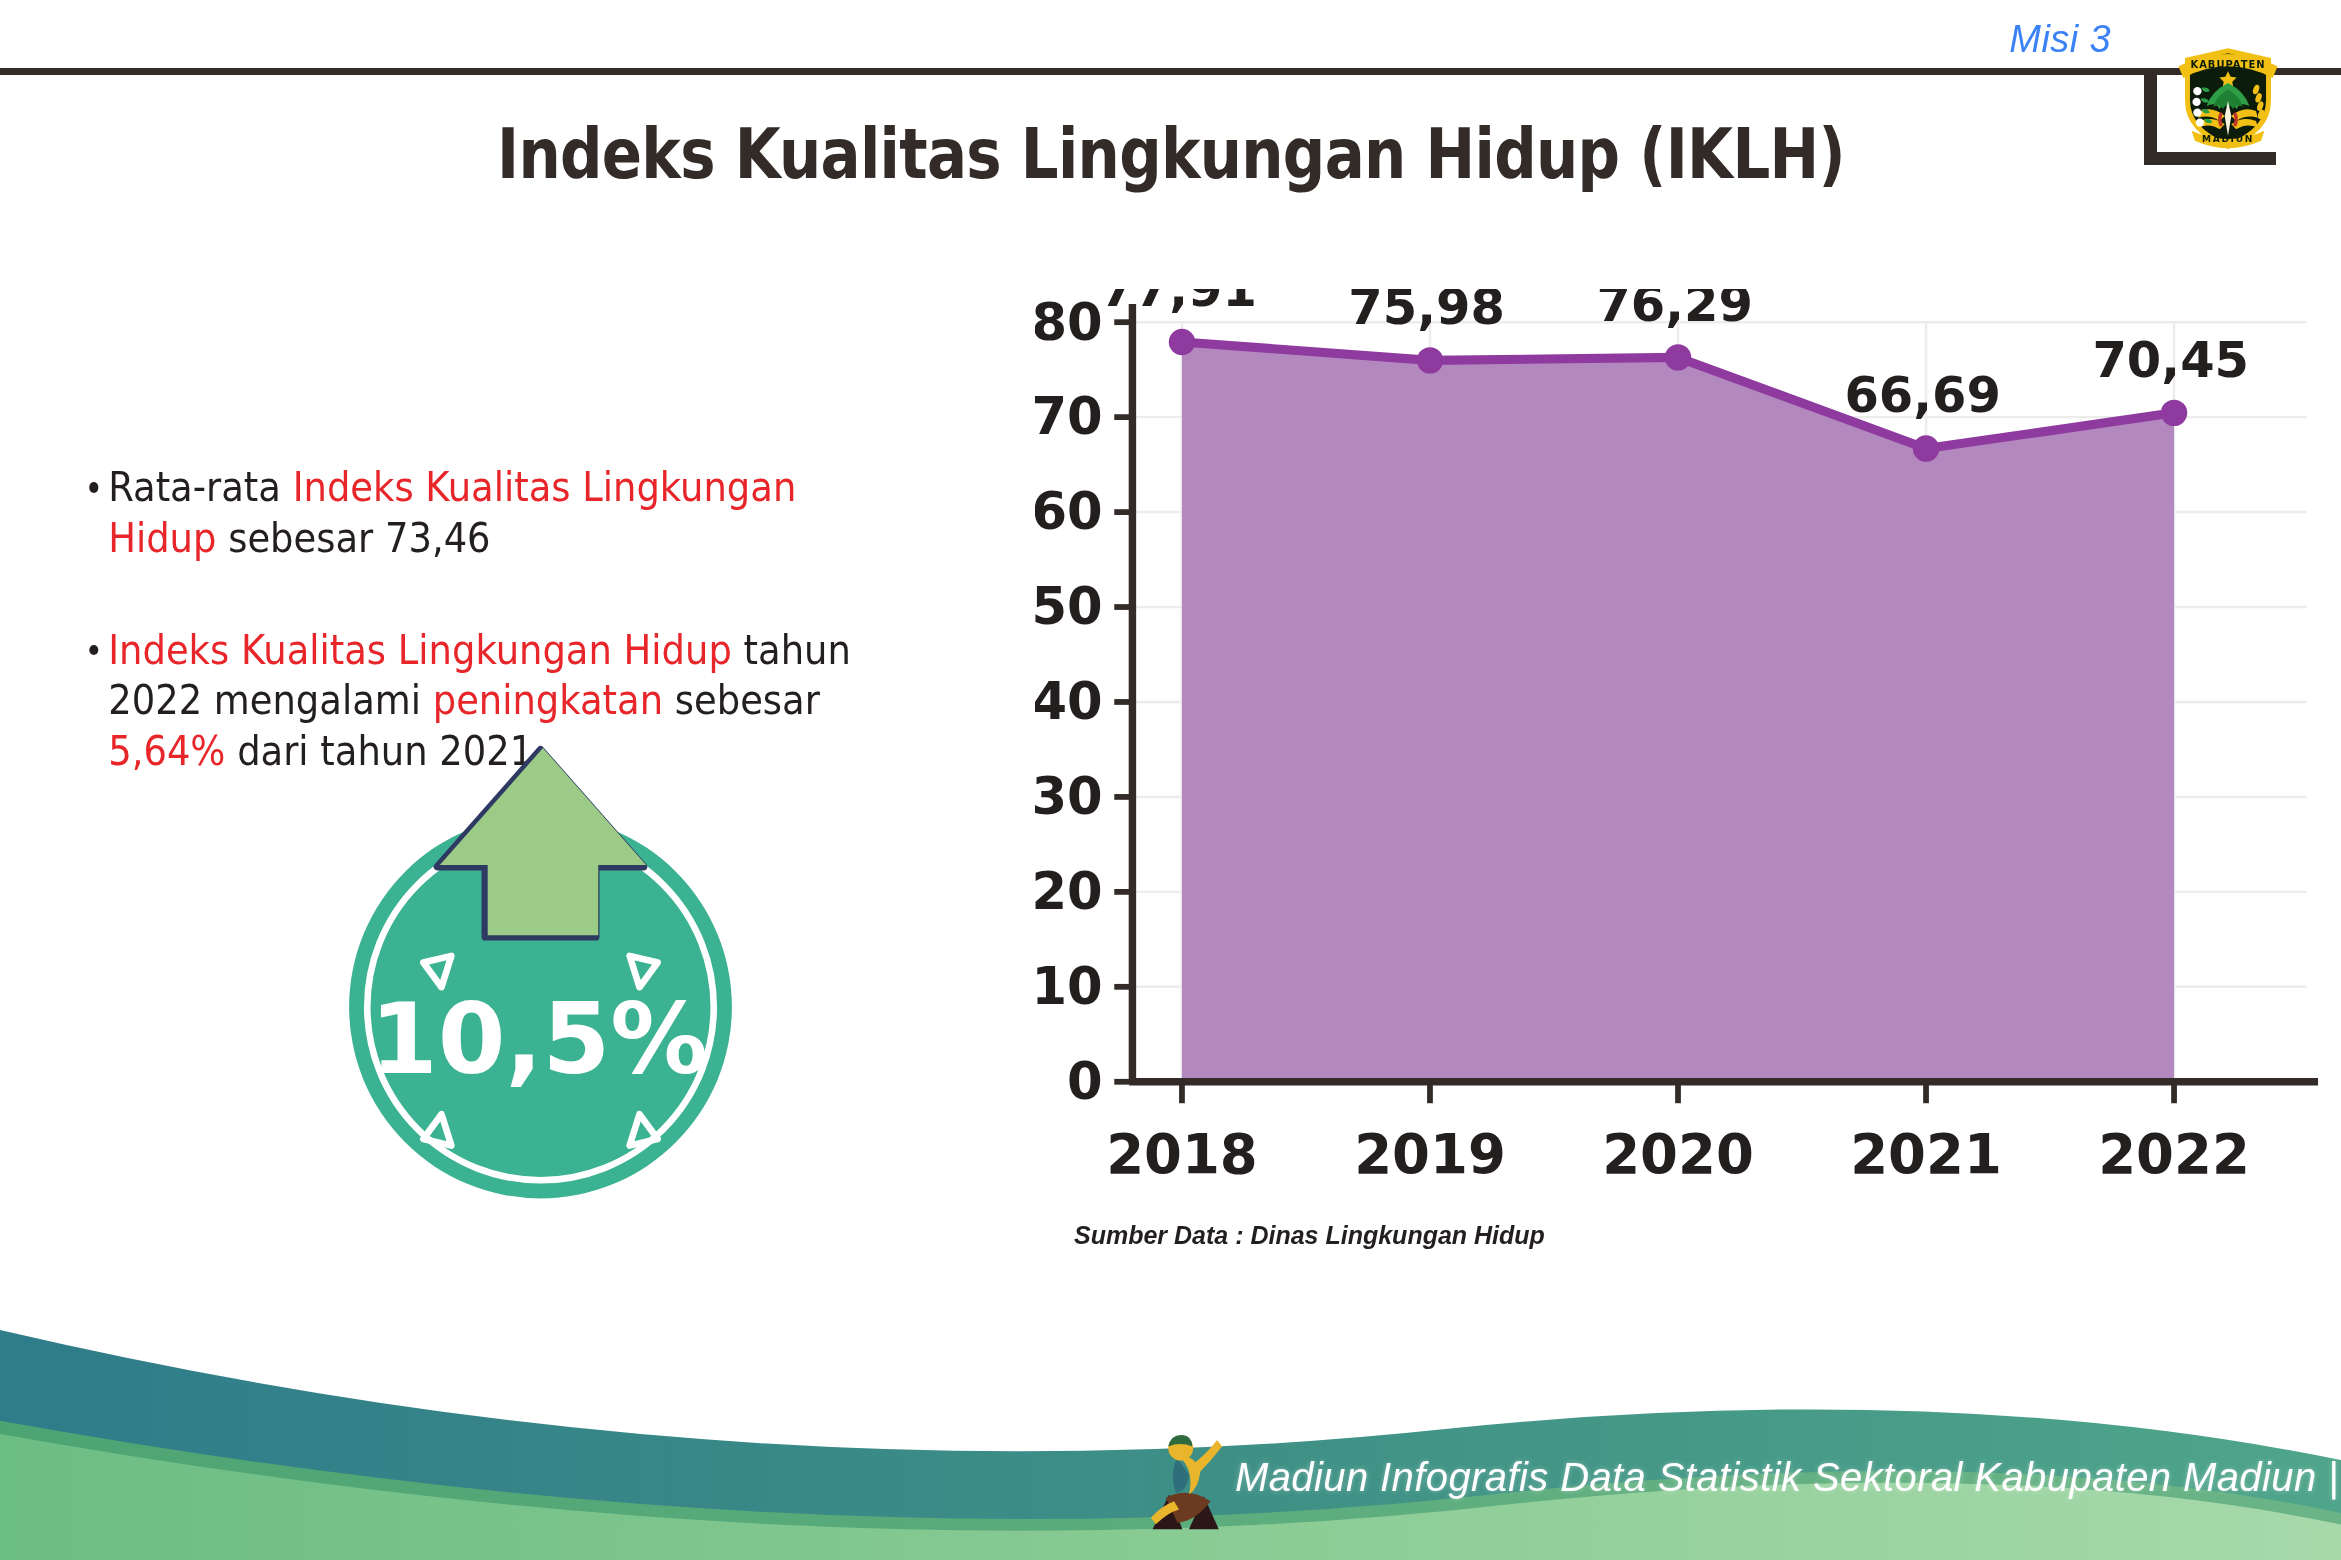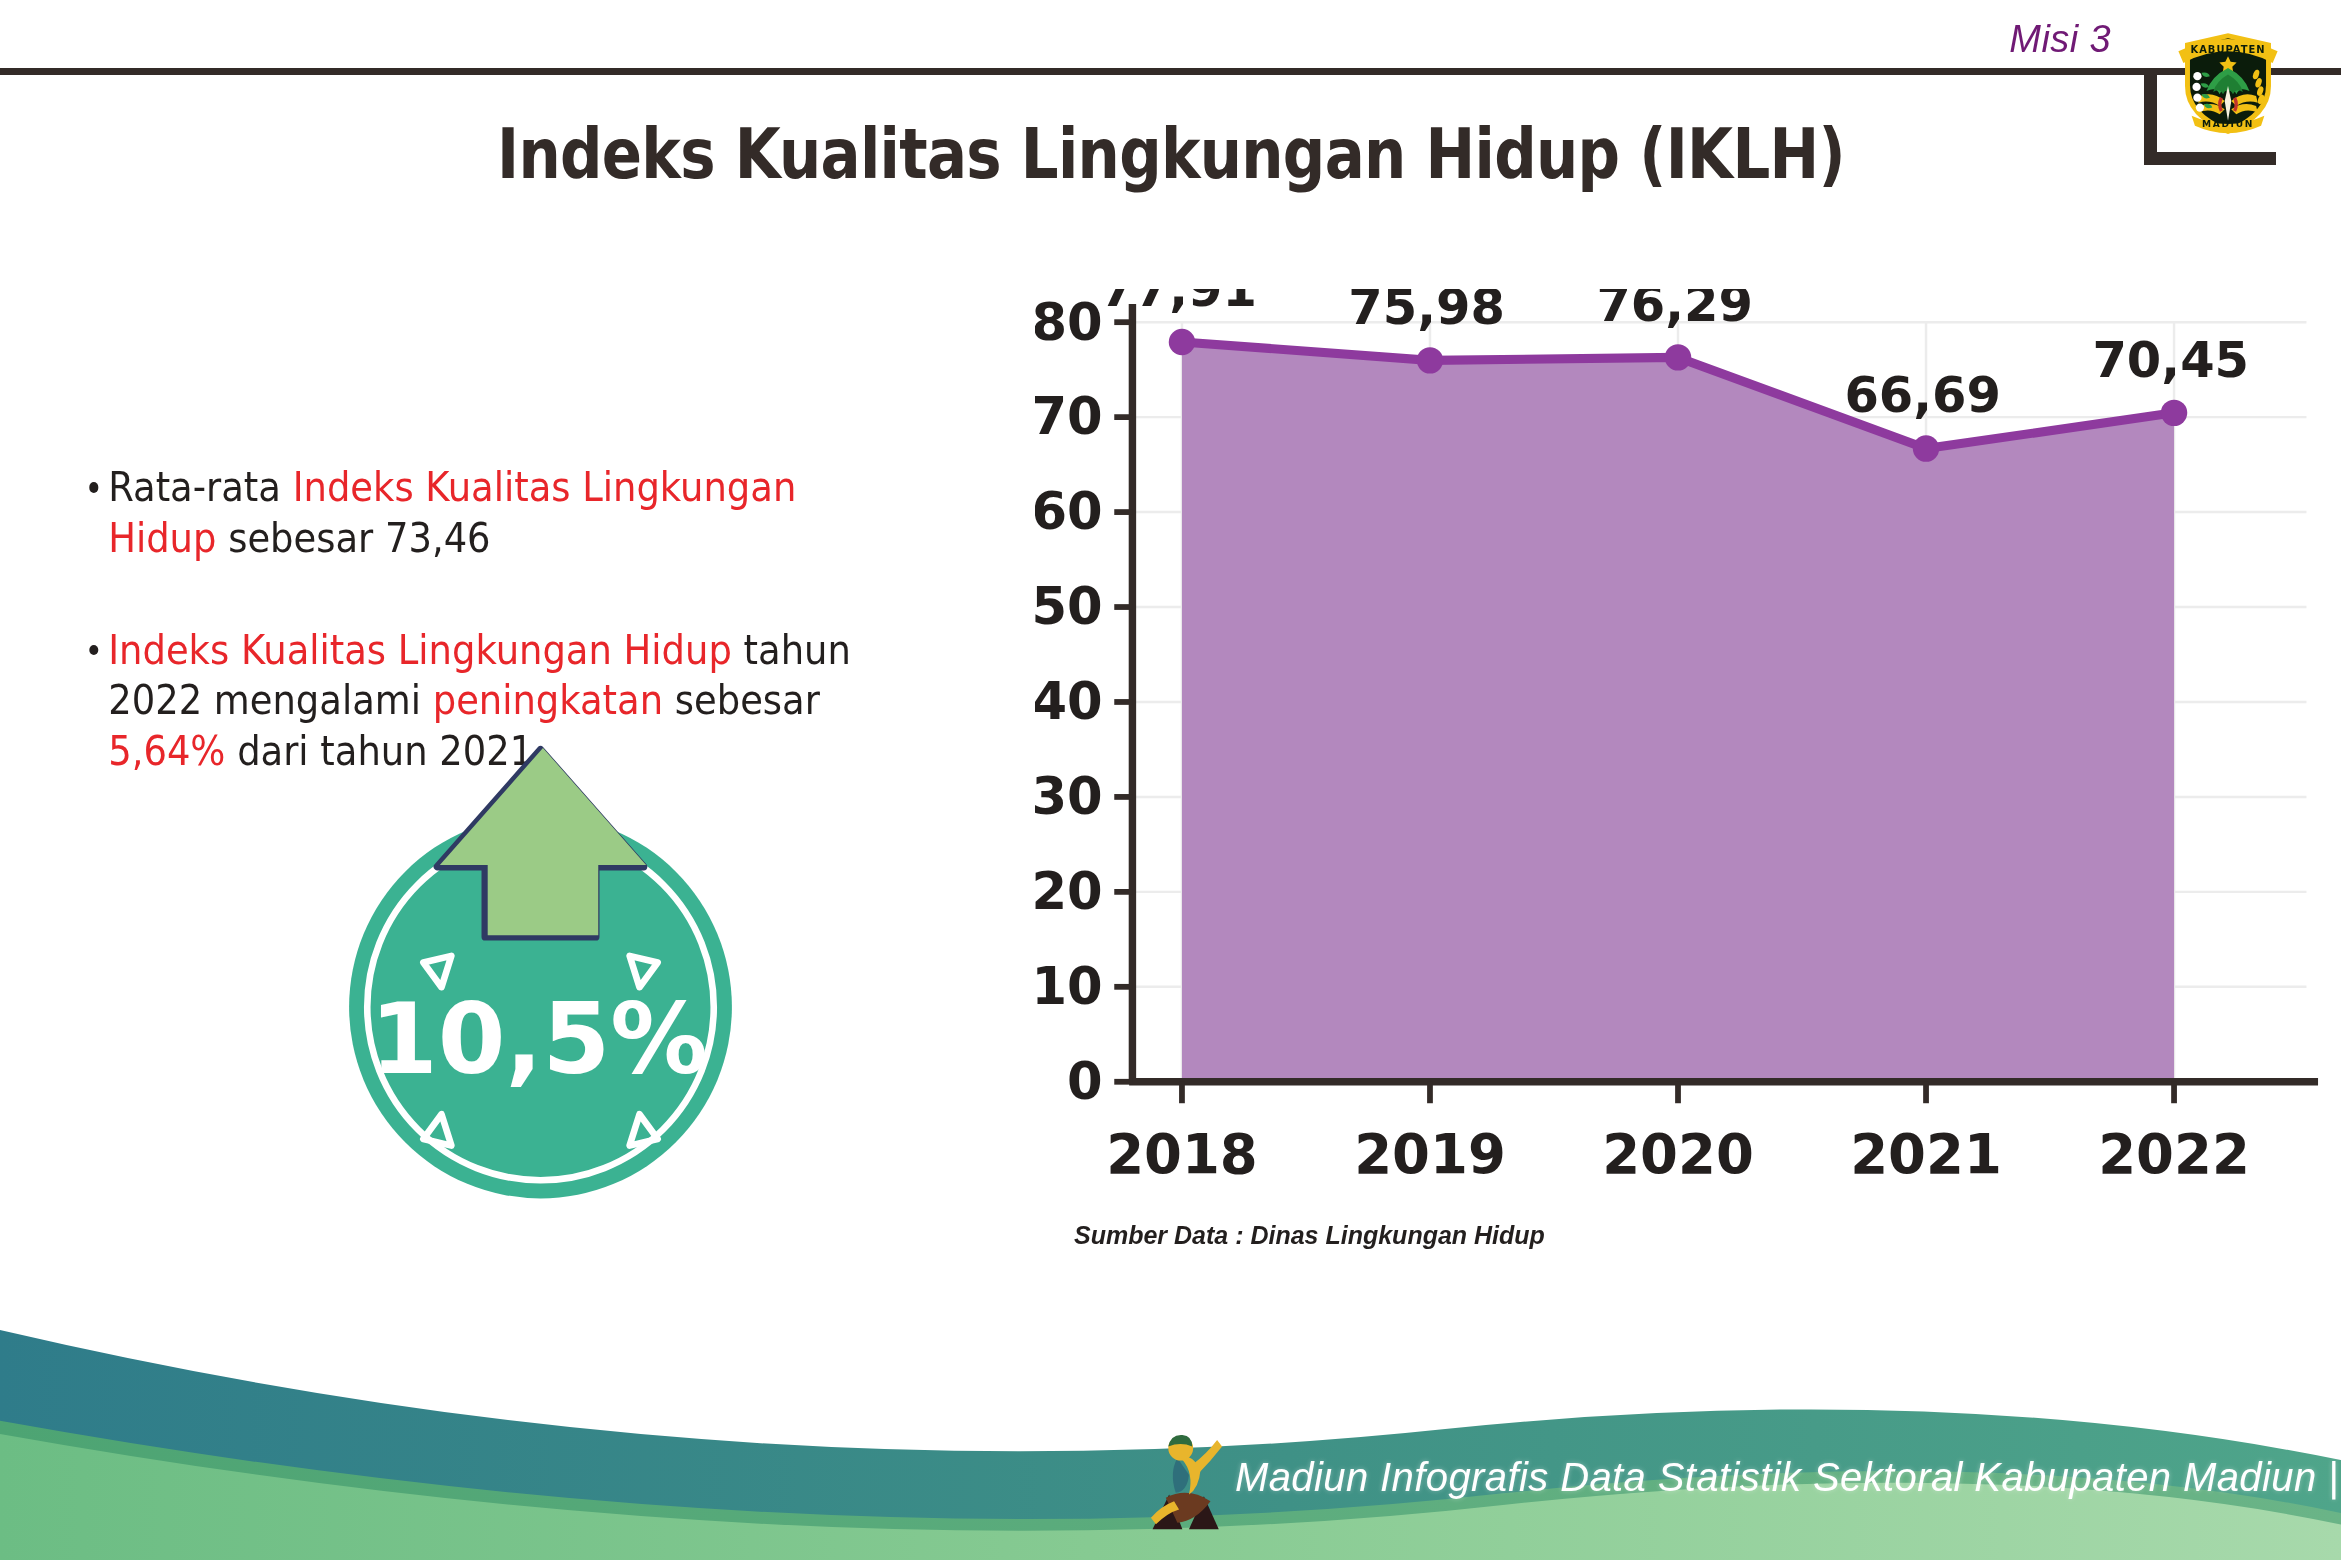--- a/index.html
+++ b/index.html
@@ -19,26 +19,26 @@
   #header-bracket {
     position:absolute; left:2144px; top:68px; width:13.2px; height:97px;
     background:#332b28;
   }
   #header-bracket-foot {
     position:absolute; left:2144px; top:152px; width:132px; height:13.2px;
     background:#332b28;
   }
   #misi-label {
     position:absolute; right:231px; top:18px;
-    font-size:38px; font-style:italic; color:#701a75;
+    font-size:38px; font-style:italic; color:#3b82f6;
     letter-spacing:0.4px; white-space:nowrap;
   }
 
   
-  #emblem { position:absolute; left:2170px; top:15px; width:116px; height:124px; }
+  #emblem { position:absolute; left:2170px; top:30px; width:116px; height:124px; }
 
   
   #page-title {
     position:absolute; left:0; top:114px; width:2342px;
     text-align:center;
     font-family:"DejaVu Sans", sans-serif;
     font-weight:bold;
     font-size:69px;
     letter-spacing:-0.8px;
     color:#332b28;

